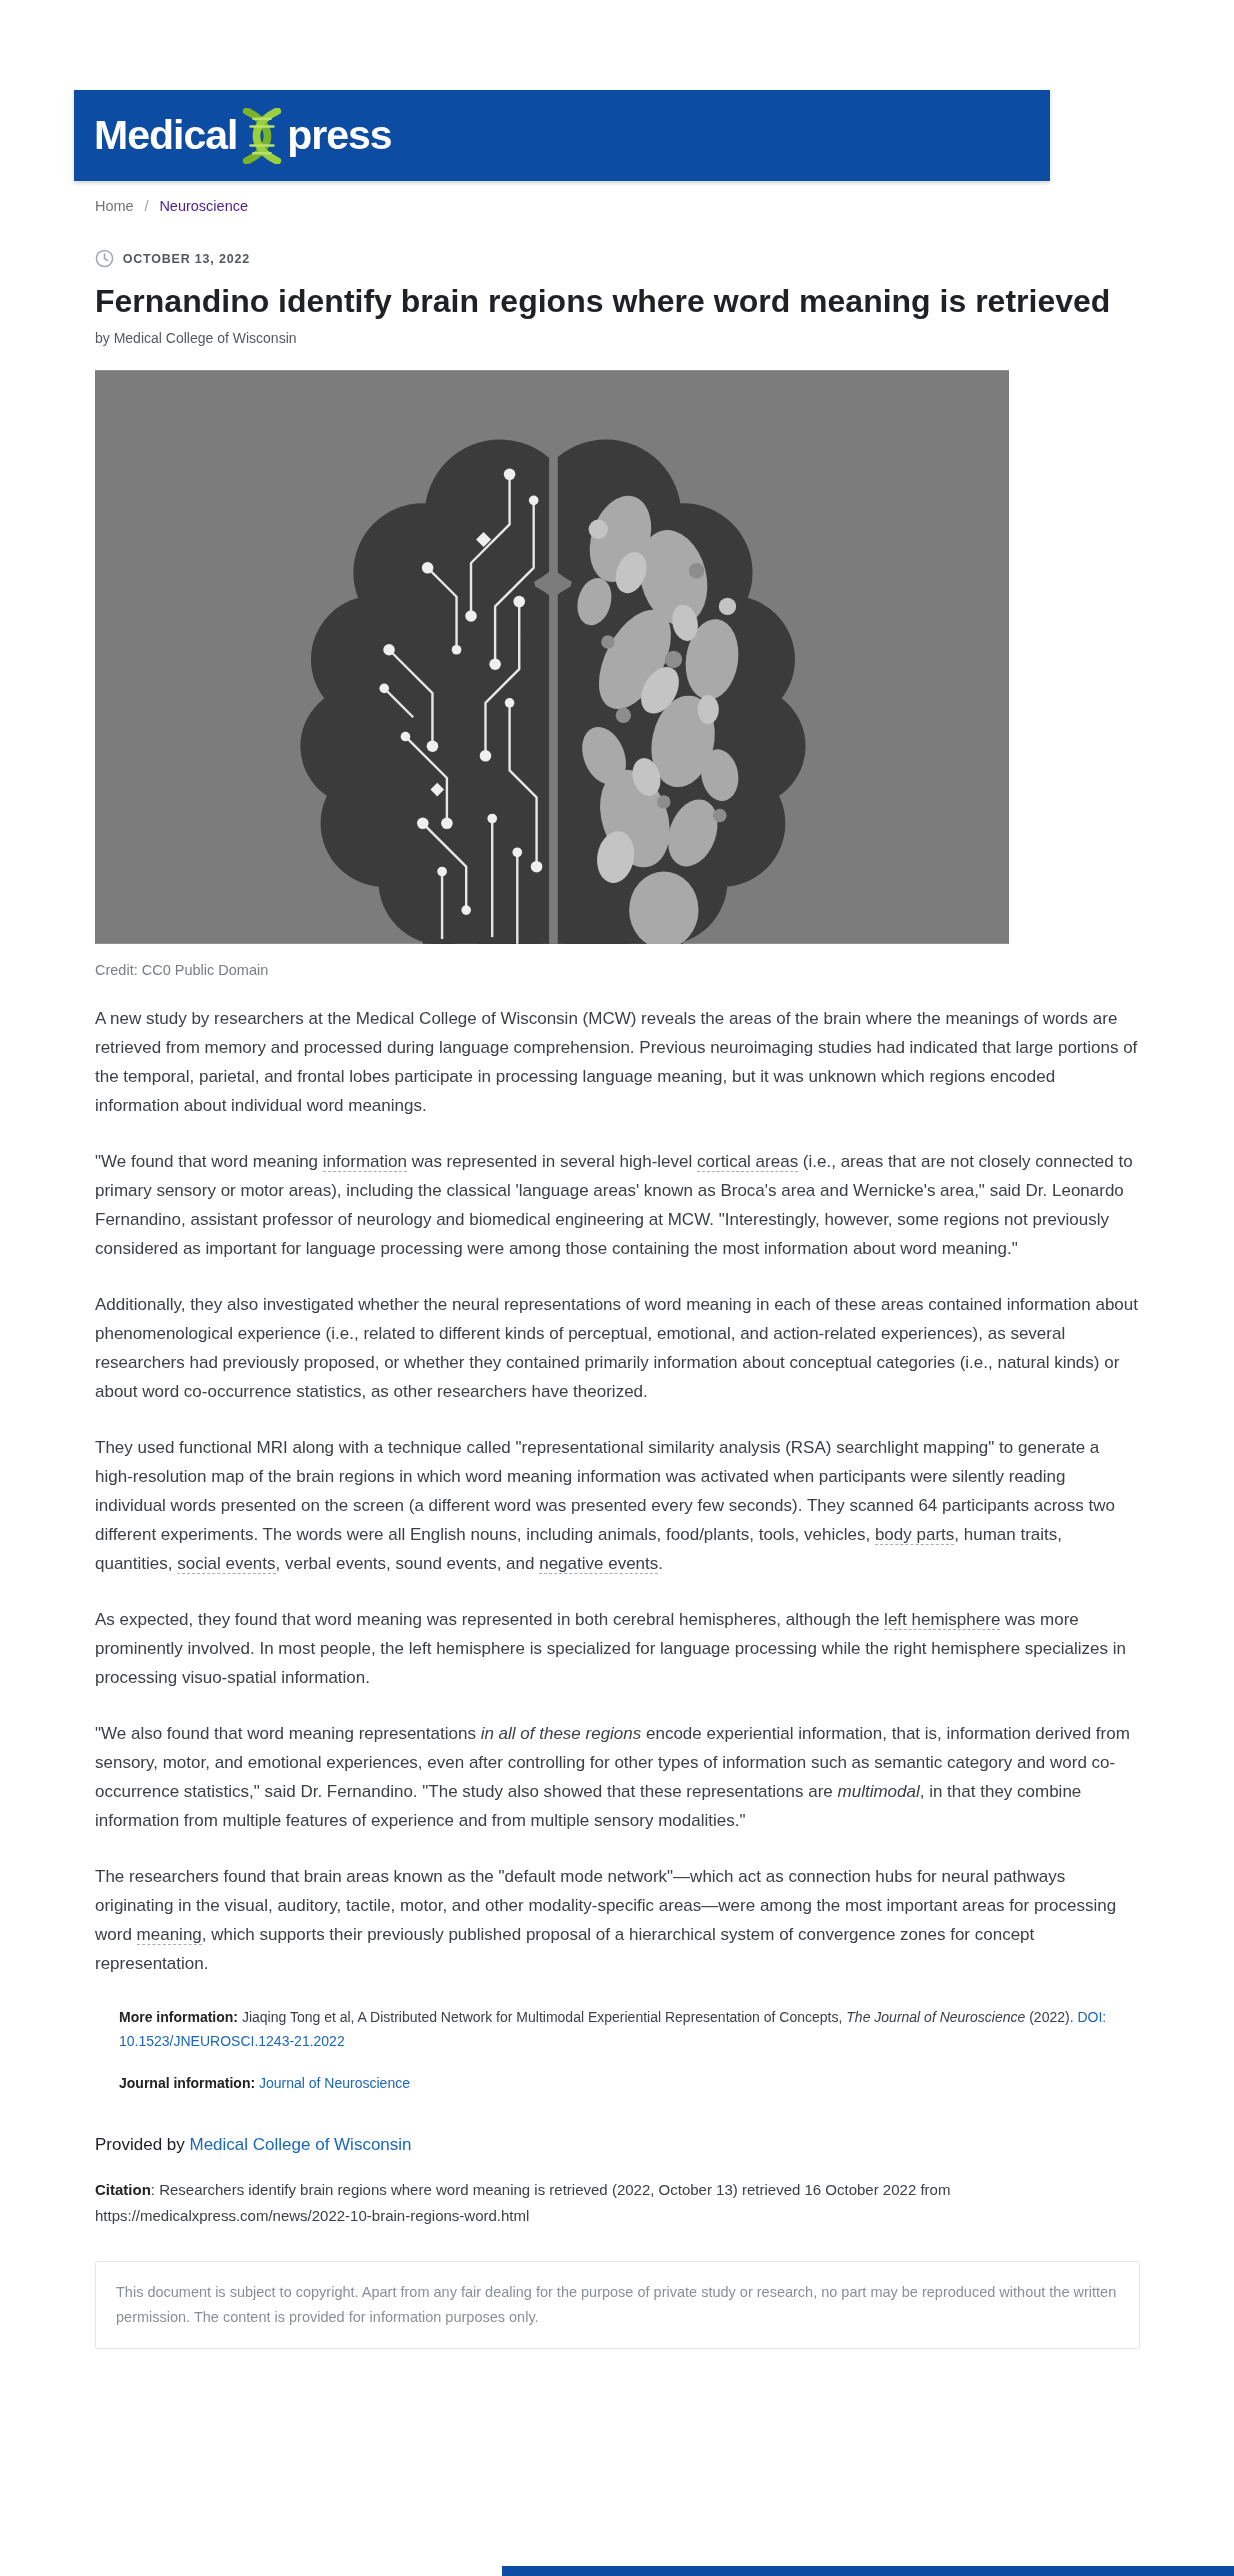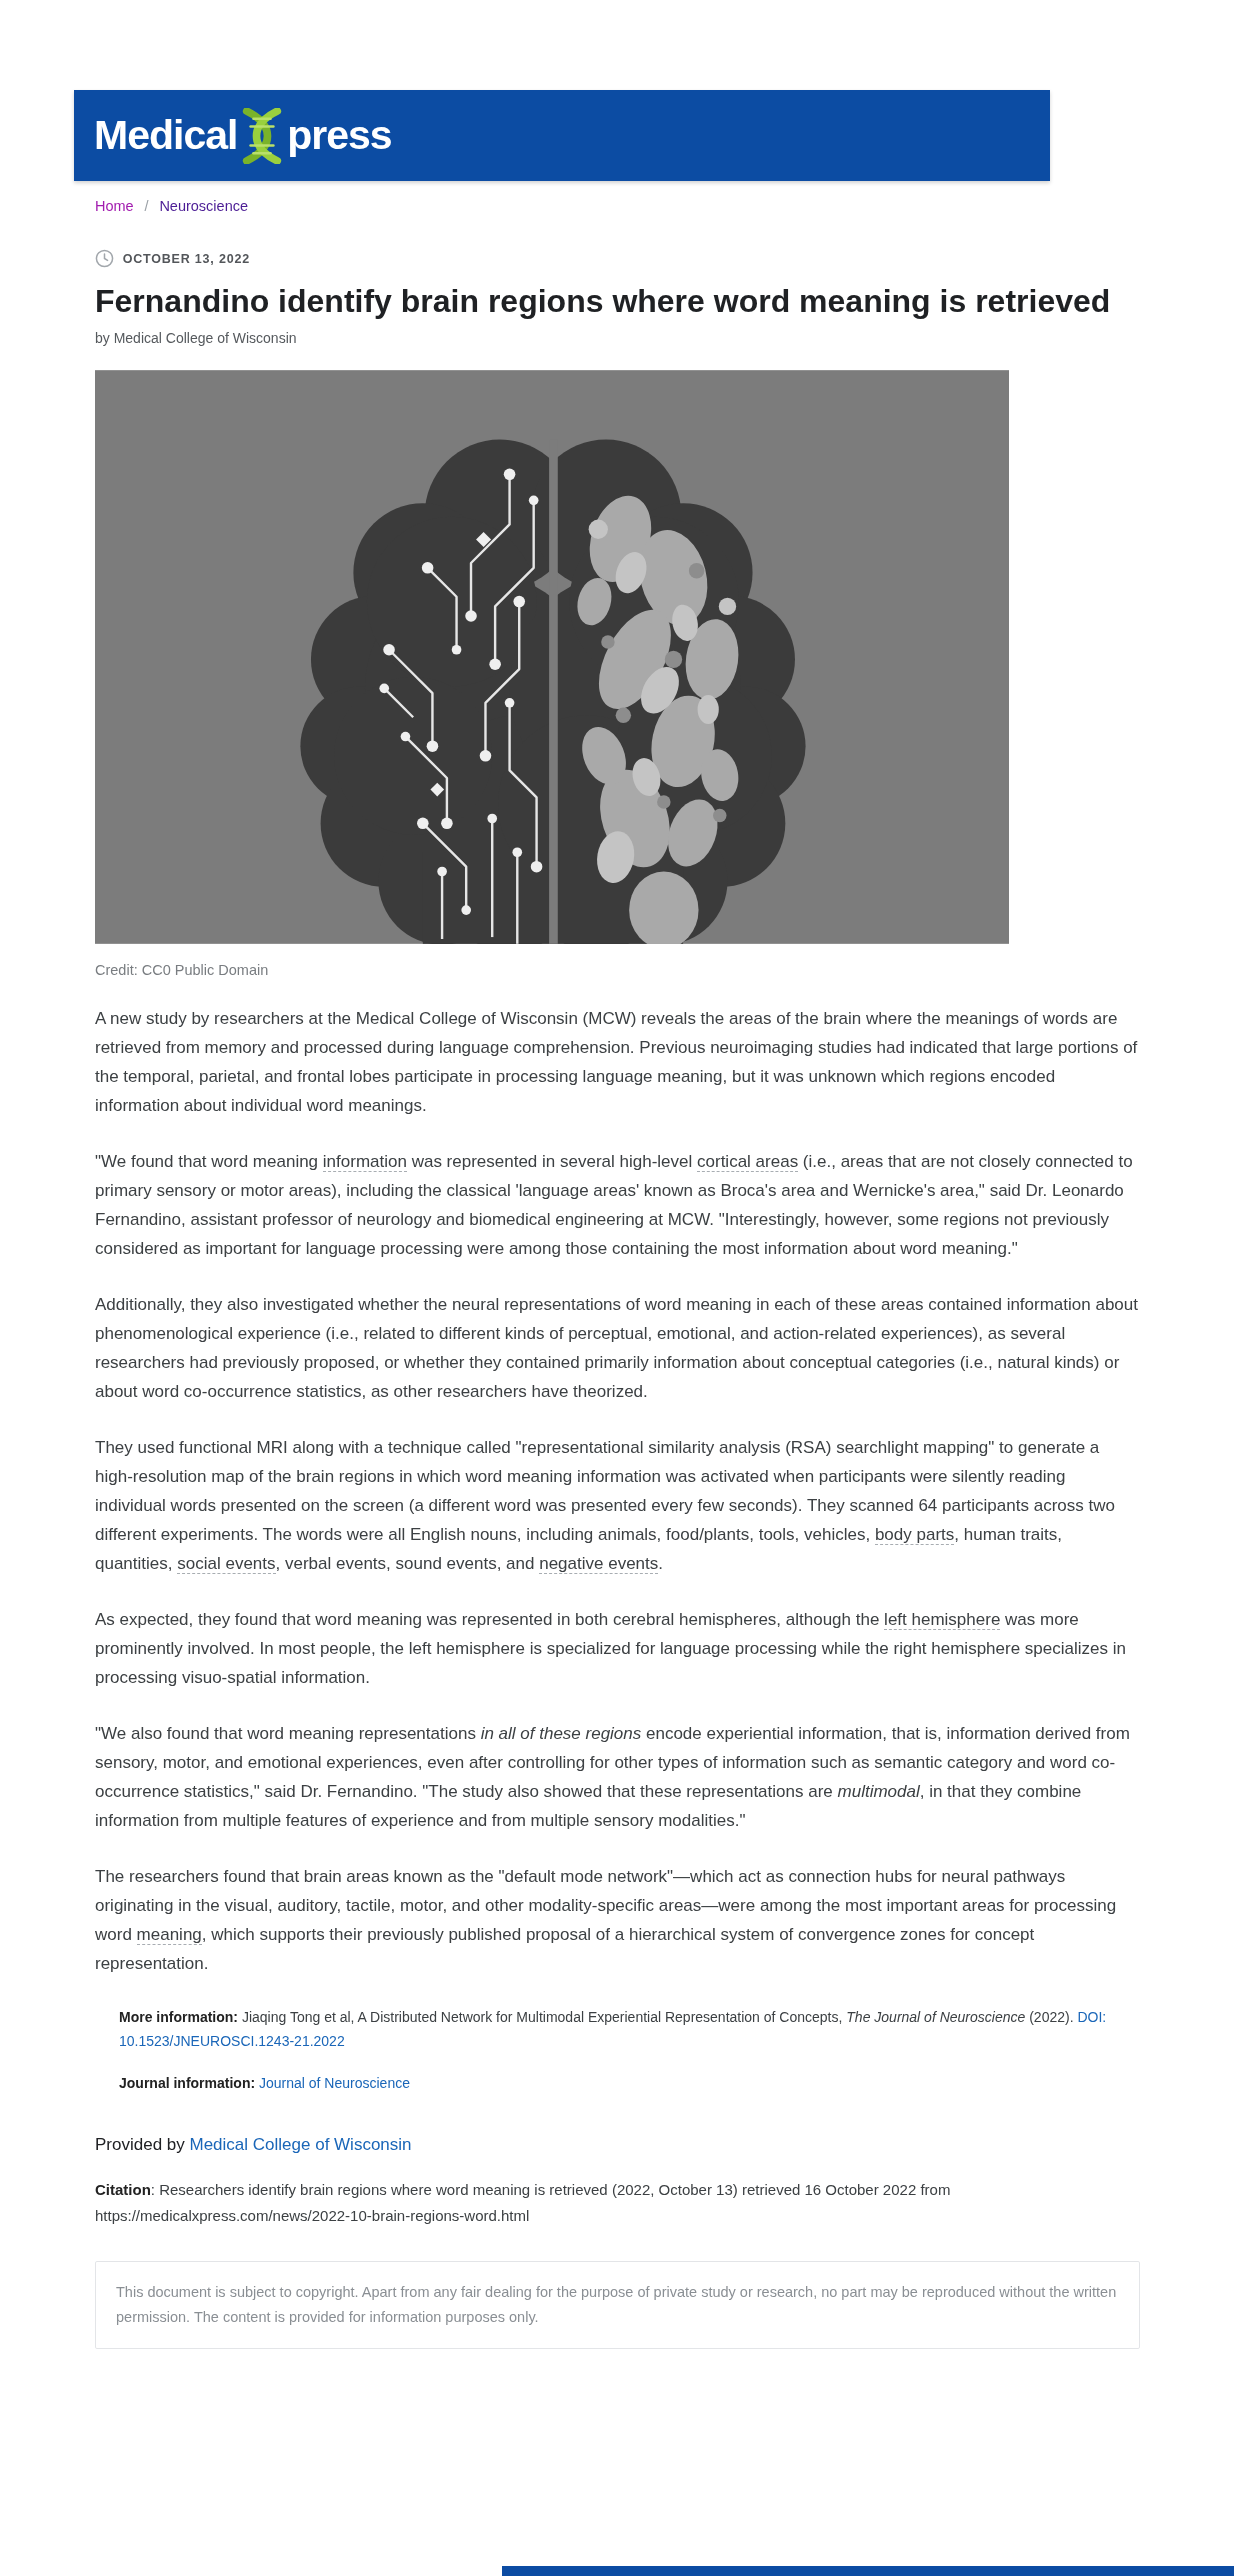--- a/index.html
+++ b/index.html
@@ -11,21 +11,21 @@
   .header-band { position:absolute; left:74px; top:62px; width:976px; height:91px;
     background:#0c4ca3; box-shadow:0 1.9px 3.9px rgba(0,0,0,.18); display:flex; align-items:center;margin-top:28px; }
   .logo { display:flex; align-items:center; margin-left:20px; cursor:pointer; }
   .logo-text { color:#fff; font-weight:bold; font-size:41px; letter-spacing:-1px; line-height:1; }
   .logo svg { margin:0 2.9px; display:block; }
 
   
   .content { position:absolute; left:95px; top:198px; width:1045px; }
 
   .breadcrumb { font-size:14.5px; color:#6b6f73; margin-bottom:35px; }
-  .breadcrumb .crumb-home { color:#a21caf; cursor:pointer; }
+  .breadcrumb .crumb-home { color:#737373; cursor:pointer; }
   .breadcrumb .sep { color:#9aa0a6; margin:0 6.8px; }
   .breadcrumb .crumb-cat { color:#4c1d95; cursor:pointer; }
 
   .date-row { display:flex; align-items:center; gap:8.7px; margin-bottom:12.5px; }
   .date-row svg { display:block; }
   .date-text { font-size:12.5px; font-weight:bold; letter-spacing:0.8px; color:#53565a; }
 
   h1.title { font-size:32px; line-height:41px; font-weight:bold; color:#1f2124; margin-bottom:8.7px; }
   .byline { font-size:14px; color:#55595d; margin-bottom:24px; }
 

